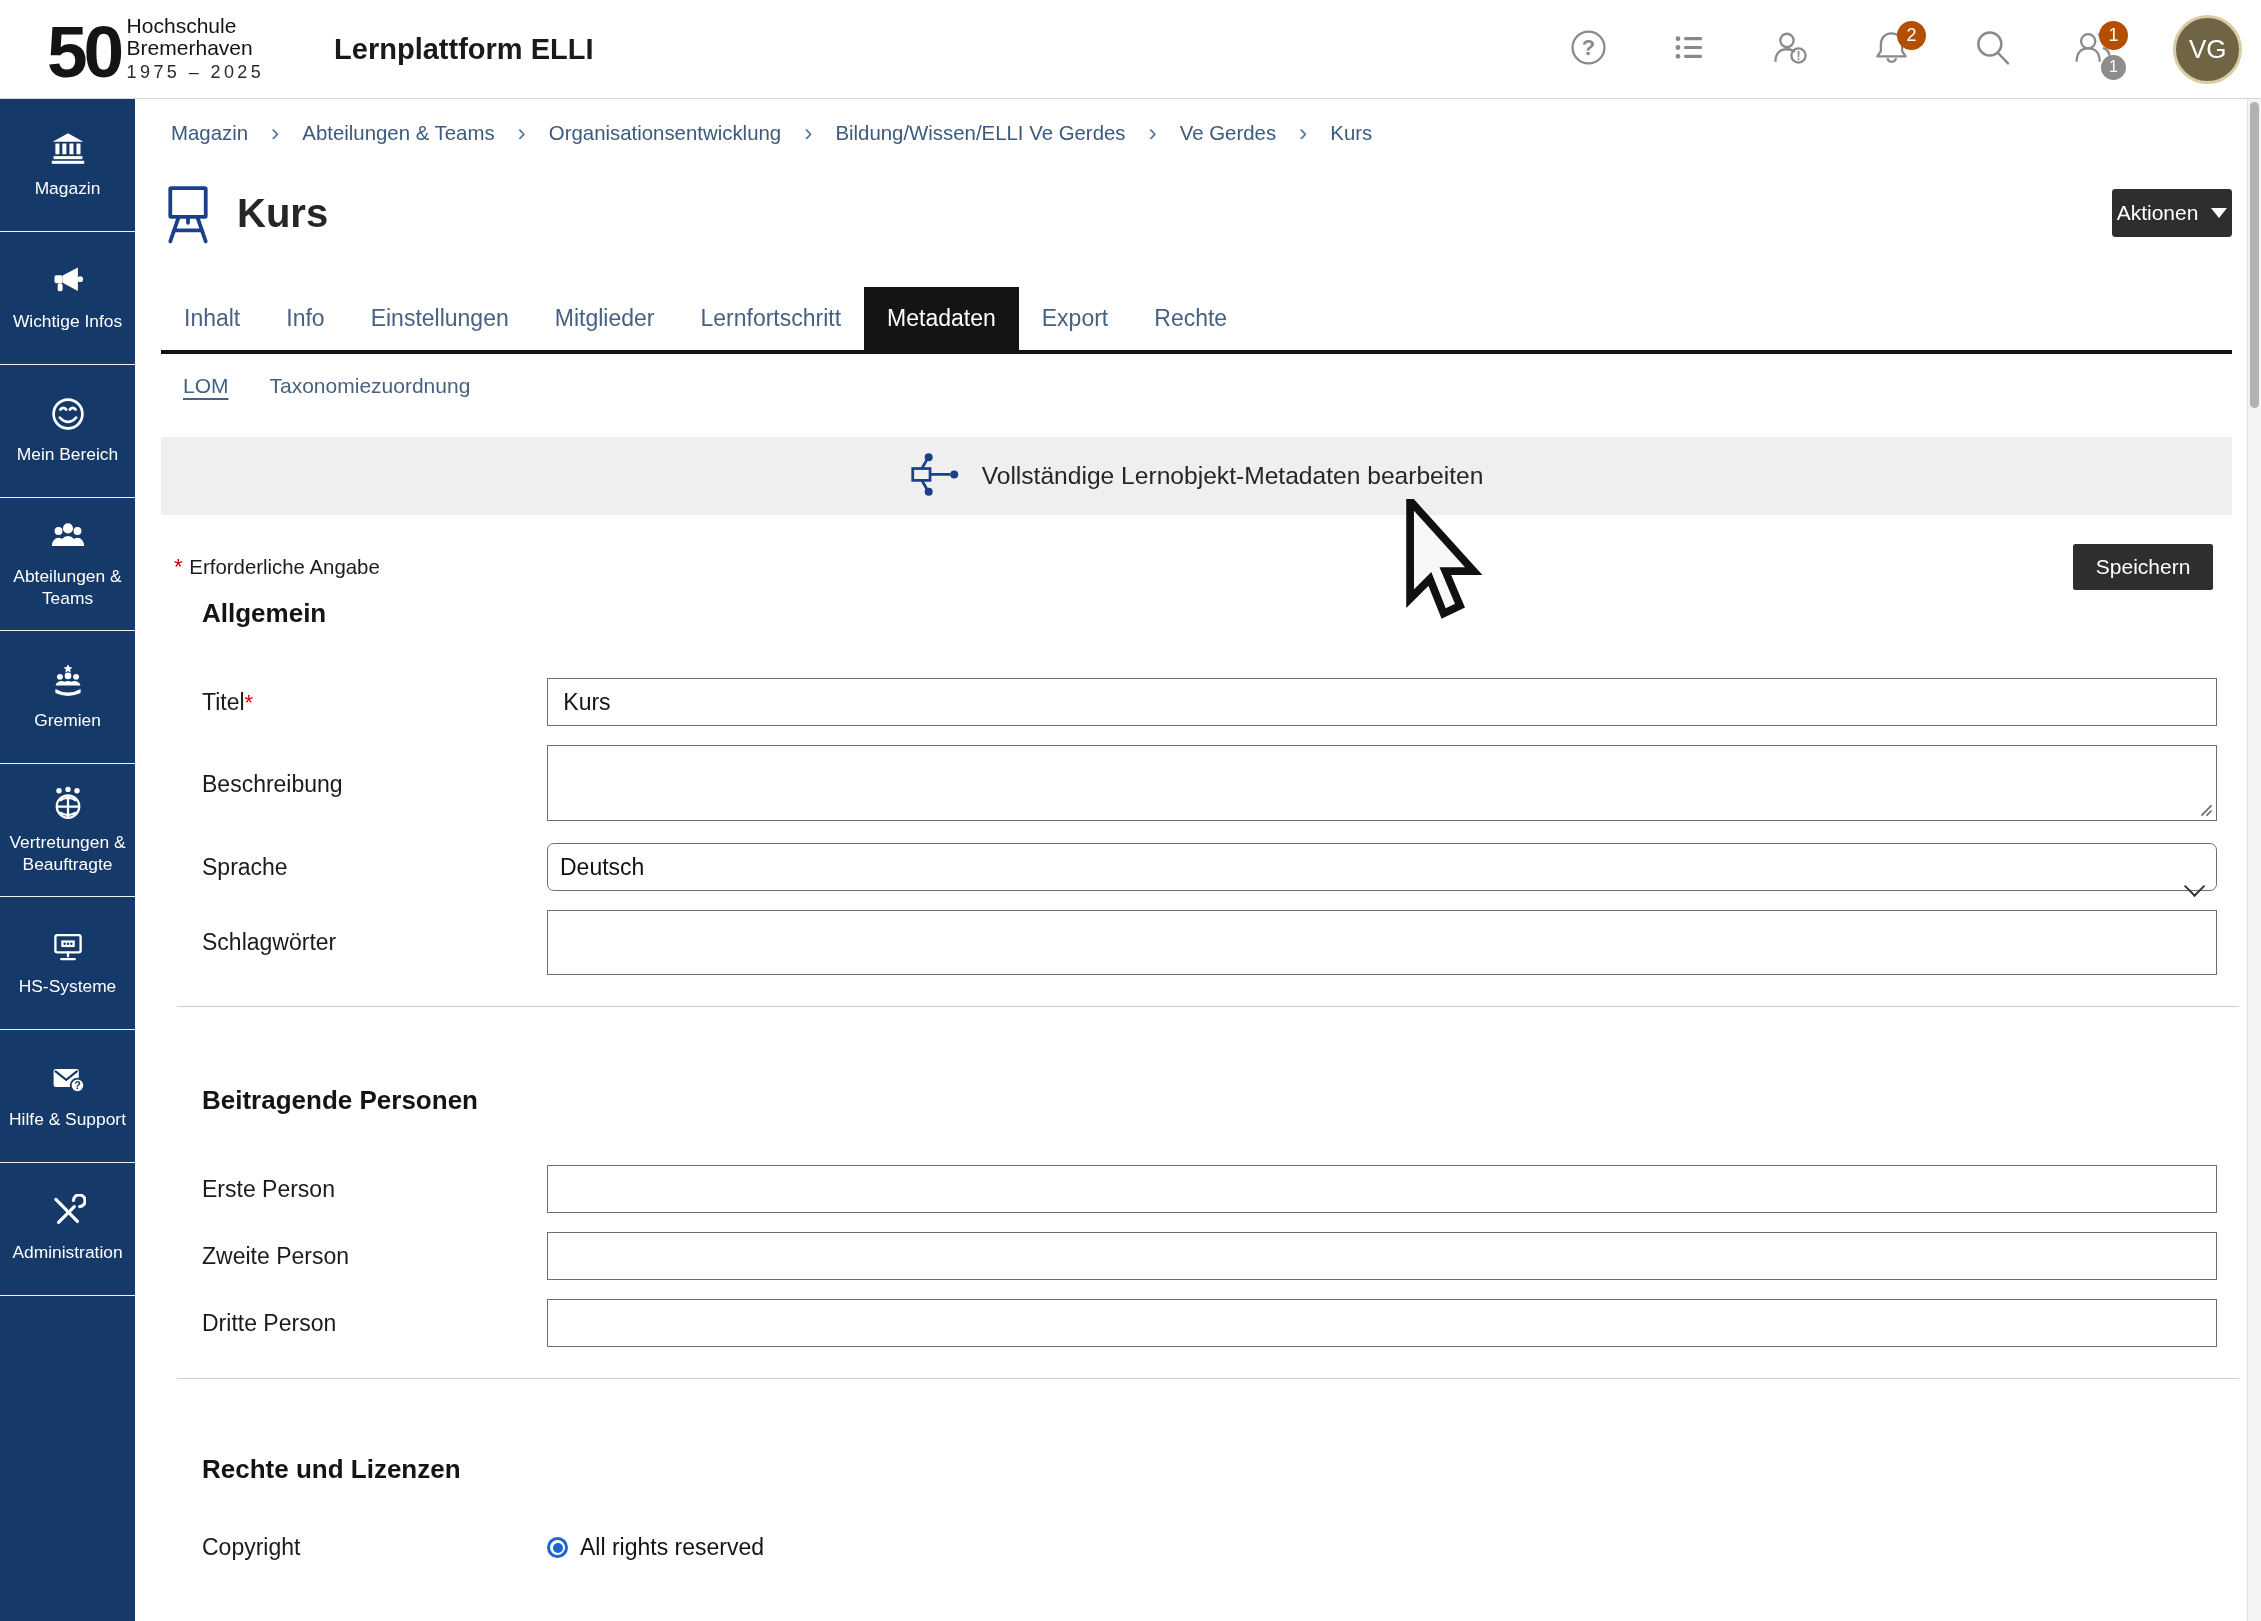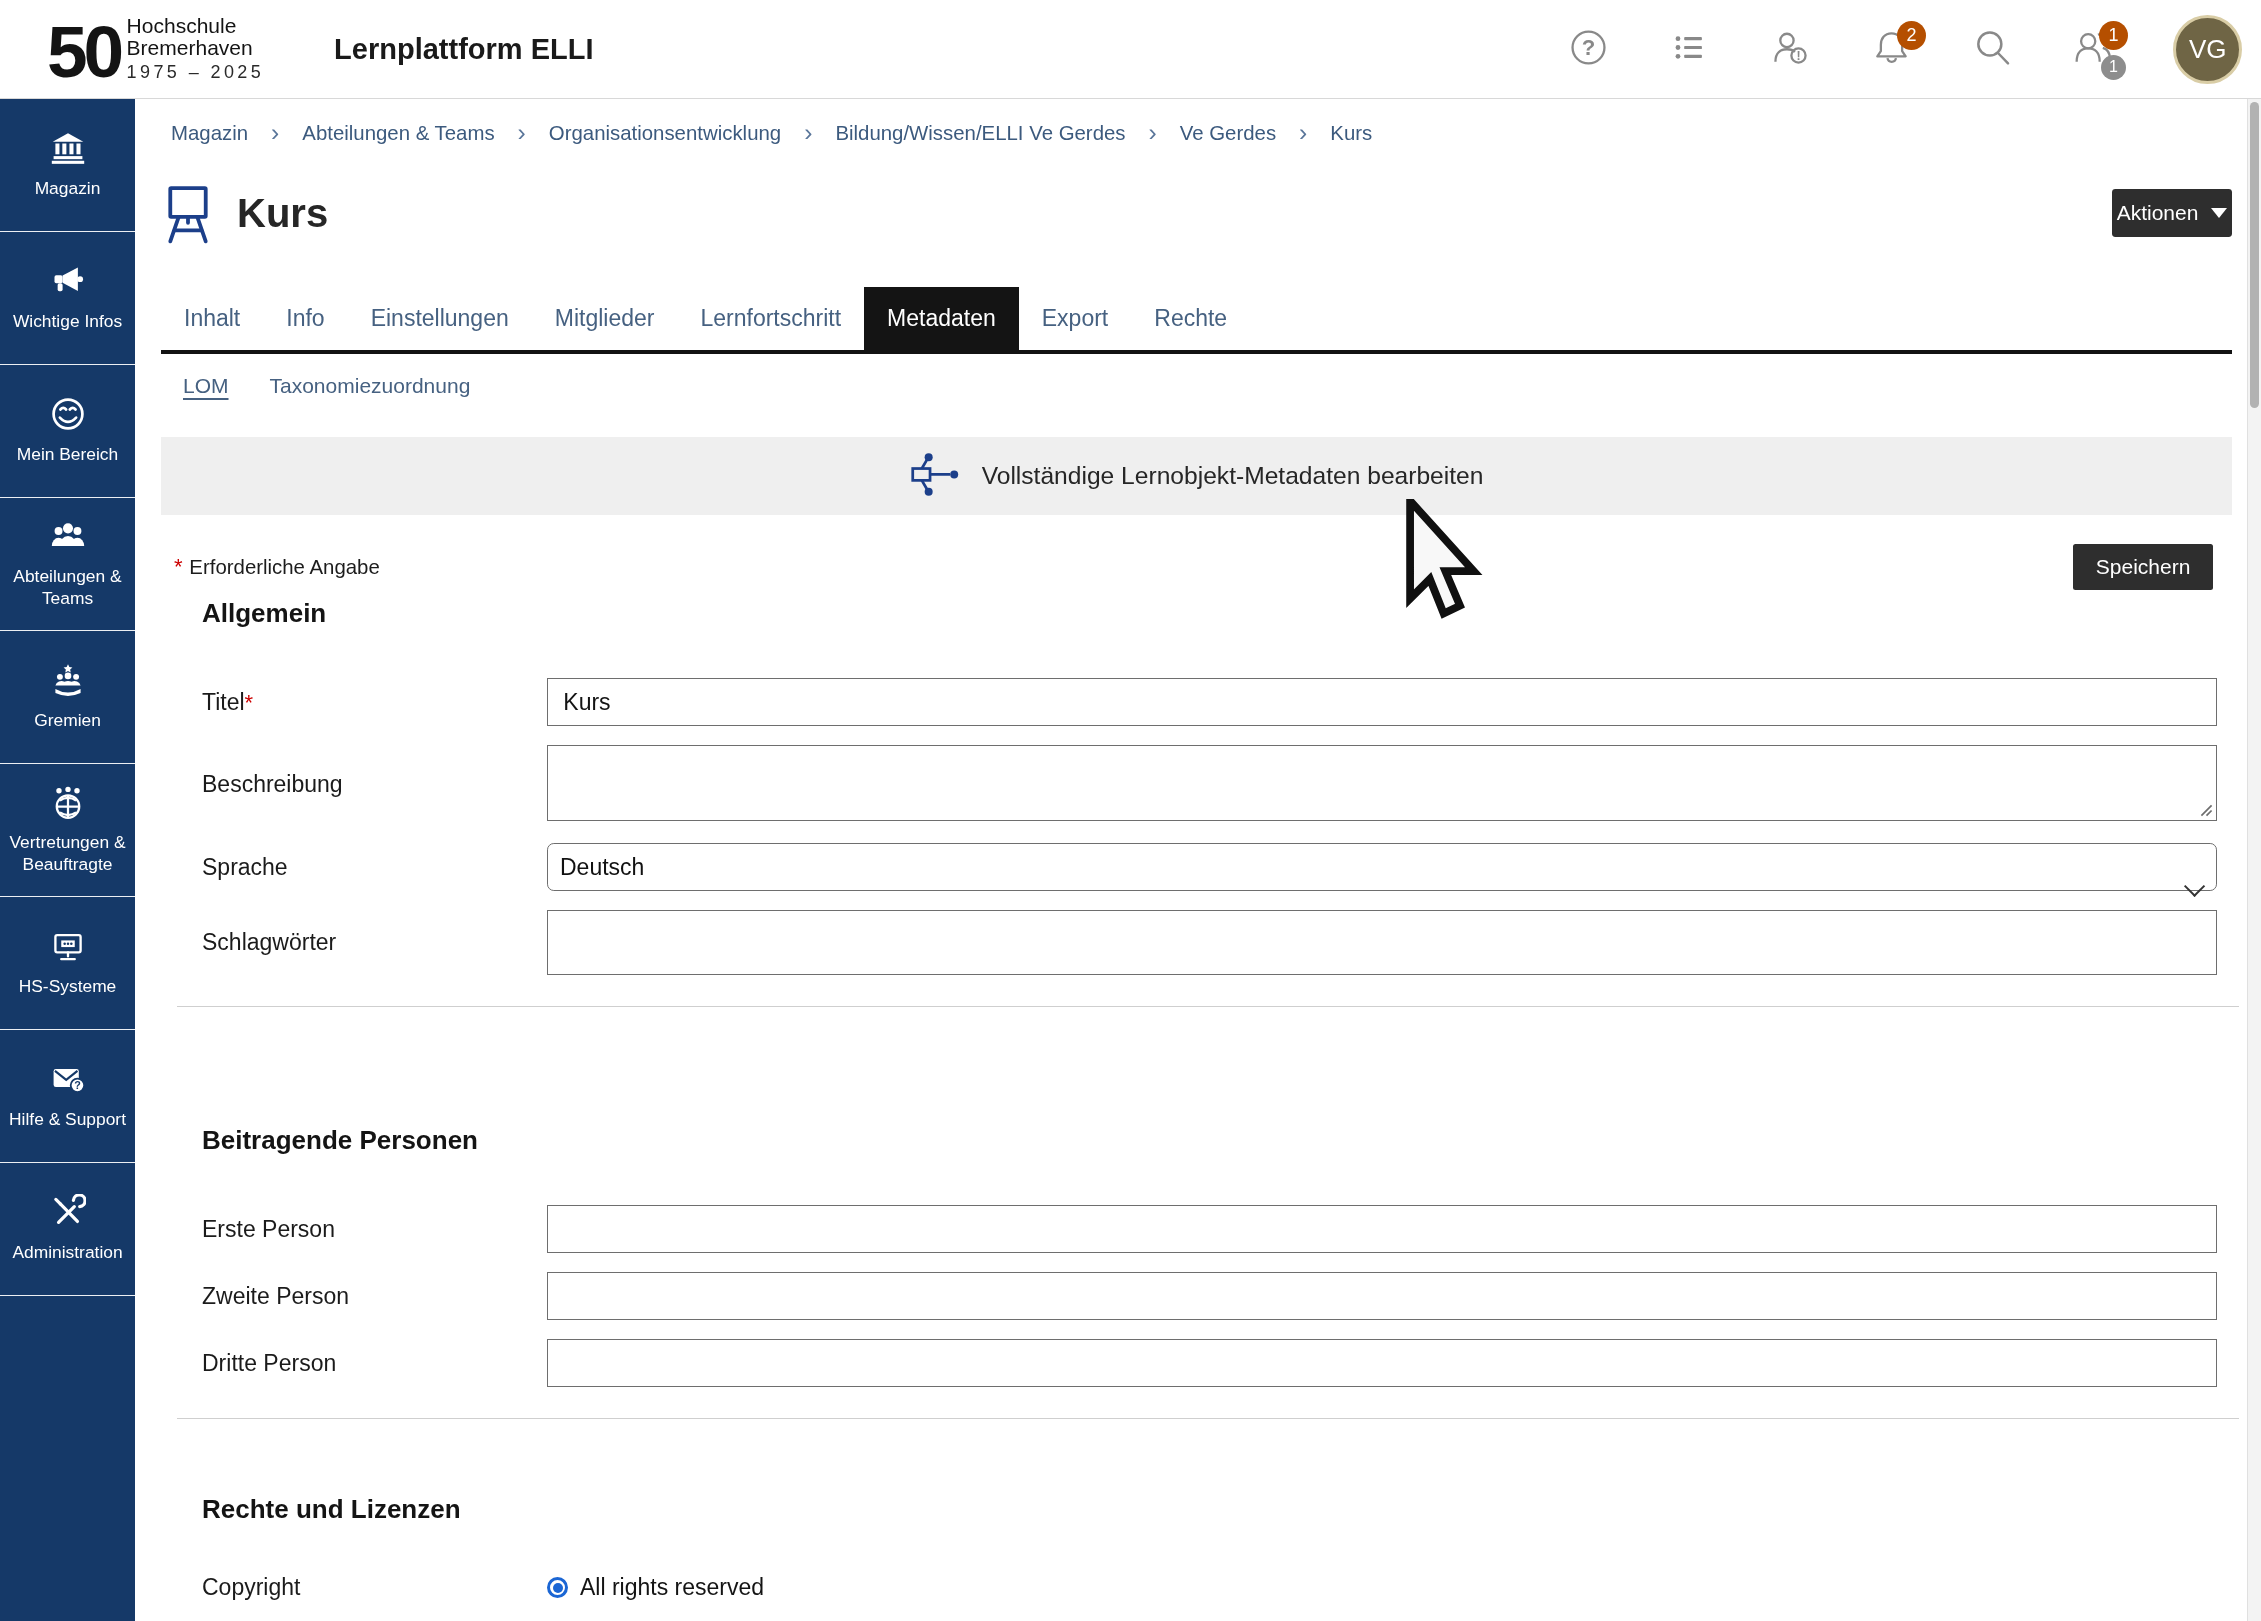--- a/index.html
+++ b/index.html
@@ -59,21 +59,21 @@
   .banner svg{width:51px;height:46px}
   .banner-label{font-size:24.6px;color:#262626}
 
   .form-head{display:flex;align-items:center;margin:29px 34px 0 39px}
   .required-hint{font-size:20.4px;color:#1c1c1c}
   .req{color:#cc0000;font-size:22px;margin-right:6.8px}
   .save-btn{margin-left:auto;background:#2e2e2e;color:#fff;font-size:21px;padding:11px 23px;border-radius:2.5px;
             border:none;cursor:pointer;font-family:inherit}
 
   h2{font-size:26px;font-weight:bold;color:#141414;margin:8.5px 0 0 67px}
-  .h2-beitragende{margin-top:118px}
+  .h2-beitragende{margin-top:78px}
   .h2-rechte{margin-top:75px}
 
   .form-row{display:flex;align-items:center;margin:19px 26px 0 26px}
   .form-row.first{margin-top:49px}
   .form-label{flex:0 0 386px;box-sizing:border-box;padding-left:41px;font-size:23px;color:#1b1b1b}
   .form-control{flex:1;max-width:1670px;position:relative}
   .txt{width:100%;box-sizing:border-box;height:48px;border:1.7px solid #6e6e6e;font-size:23px;padding:0 15.3px;
        border-radius:0;font-family:inherit;color:#141414;background:#fff;outline:none}
   .txt.tall{height:65px}
   textarea.txt{height:76px;padding:8.5px 15.3px;resize:none}

